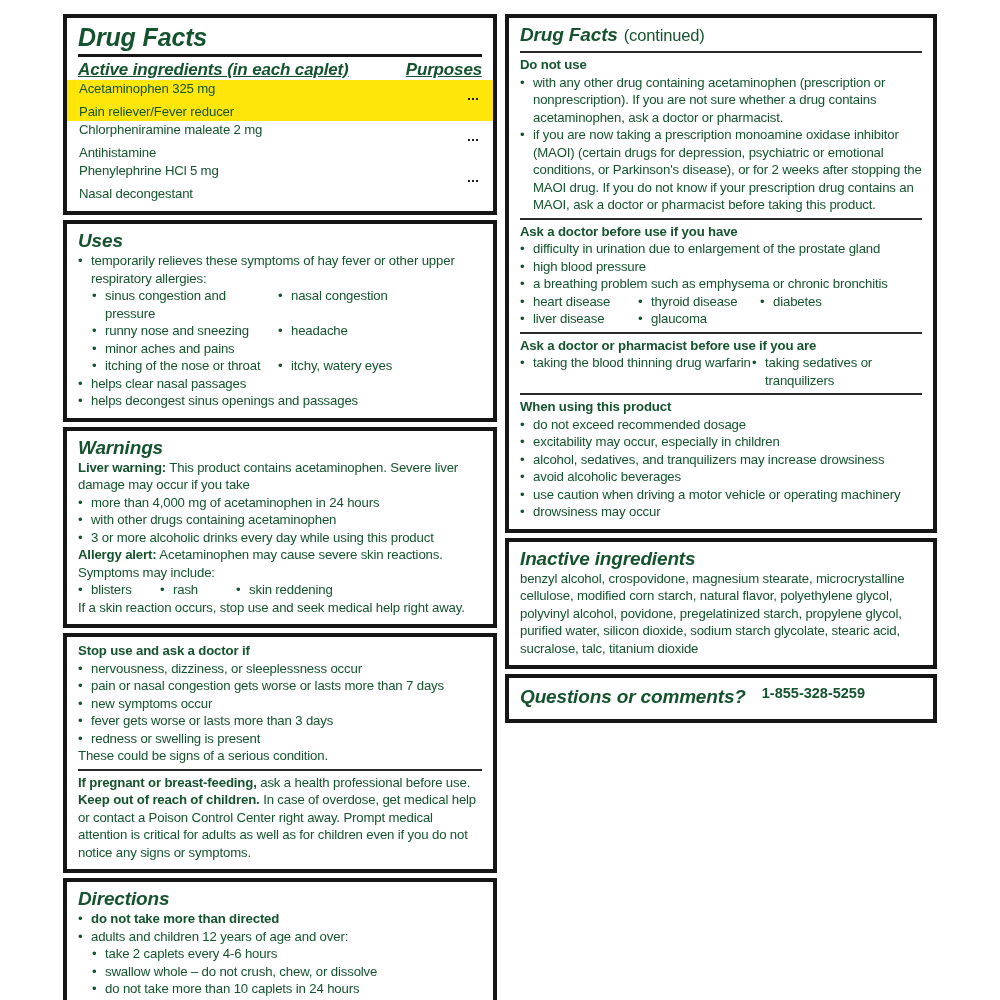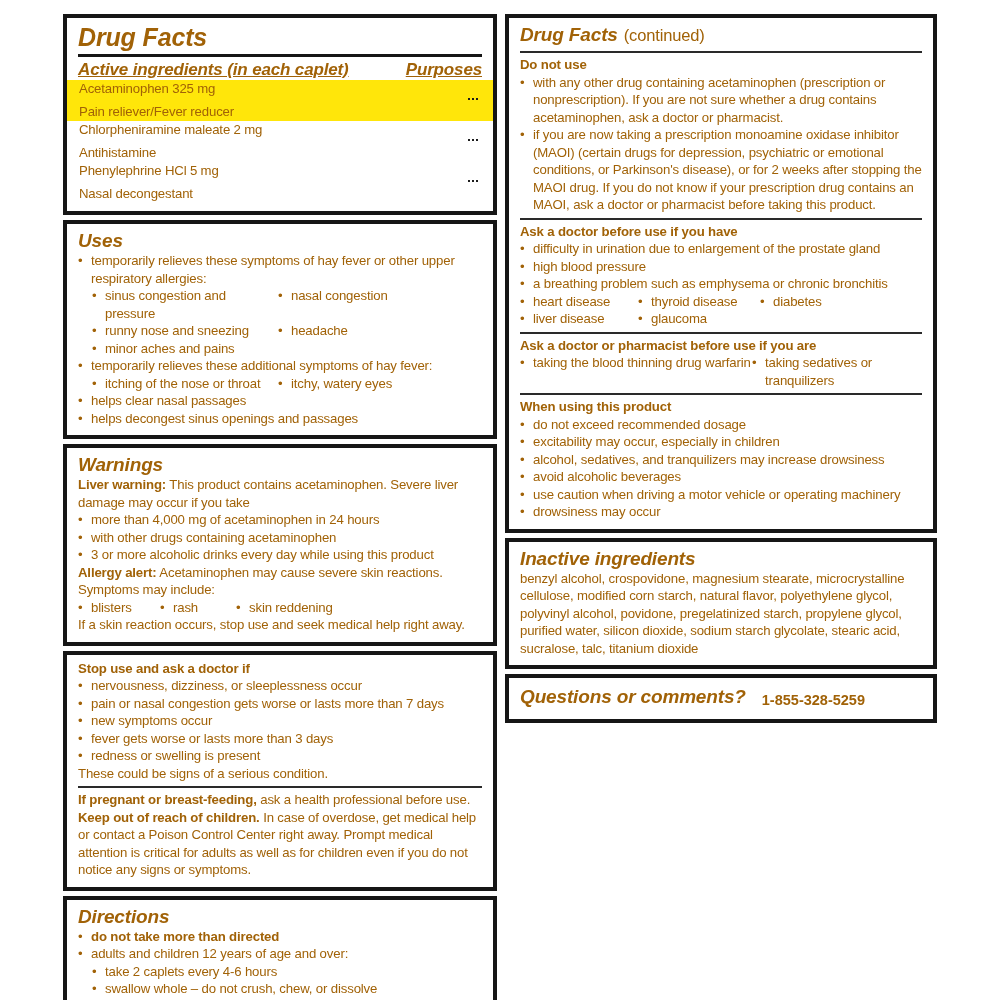--- a/index.html
+++ b/index.html
@@ -1,20 +1,20 @@
 <!DOCTYPE html>
 <html><head>
 <meta charset="utf-8">
 <style>
   * { margin:0; padding:0; box-sizing:border-box; }
   html,body { background:#ffffff; }
   .canvas {
     position:relative; width:1000px; height:1000px; background:#ffffff;
     font-family:"Liberation Sans","DejaVu Sans",sans-serif;
-    color:#a16207; letter-spacing:-0.15px;
+    color:#14532d; letter-spacing:-0.15px;
   }
   .col { position:absolute; top:14px; }
   .col-left  { left:63px;  width:434px; }
   .col-right { left:505px; width:432px; }
 
   .box {
     border:4px solid #161616; background:#fff;
     padding:5px 11px 8px 11px; margin-bottom:5px;
   }
   .body-txt, .bl { font-size:13.2px; line-height:17.5px; }
@@ -43,21 +43,21 @@
   .ind { margin-left:14px; }
   .pairrow { display:flex; }
   .pc-186 { width:186px; flex:none; }
   .pc-82 { width:82px; flex:none; }
   .pc-76 { width:76px; flex:none; }
   .pc-118 { width:118px; flex:none; }
   .pc-122 { width:122px; flex:none; }
   .pc-232 { width:232px; flex:none; }
   .grow { flex:1; }
 
-  .q-row { display:flex; align-items:flex-end; padding:2px 0 3px; }
+  .q-row { display:flex; align-items:flex-start; padding:2px 0 3px; }
   .q-row .phone { font-weight:bold; font-size:14.5px; margin-left:16px; letter-spacing:0; }
 </style>
 </head>
 <body>
 
 <div class="canvas">
 
   <div class="col col-left">
 
     <section class="box">
@@ -109,24 +109,20 @@
             <span class="dot"></span>
             <span class="tx">headache</span>
           </div>
       </div>
       <div class="pairrow ind">
         <div class="bl pc-186">
             <span class="dot"></span>
             <span class="tx">minor aches and pains</span>
           </div>
       </div>
-      <div class="bl">
-        <span class="dot"></span>
-        <span class="tx">temporarily relieves these additional symptoms of hay fever:</span>
-      </div>
       <div class="pairrow ind">
         <div class="bl pc-186">
             <span class="dot"></span>
             <span class="tx">itching of the nose or throat</span>
           </div>
         <div class="bl grow">
             <span class="dot"></span>
             <span class="tx">itchy, watery eyes</span>
           </div>
       </div>

